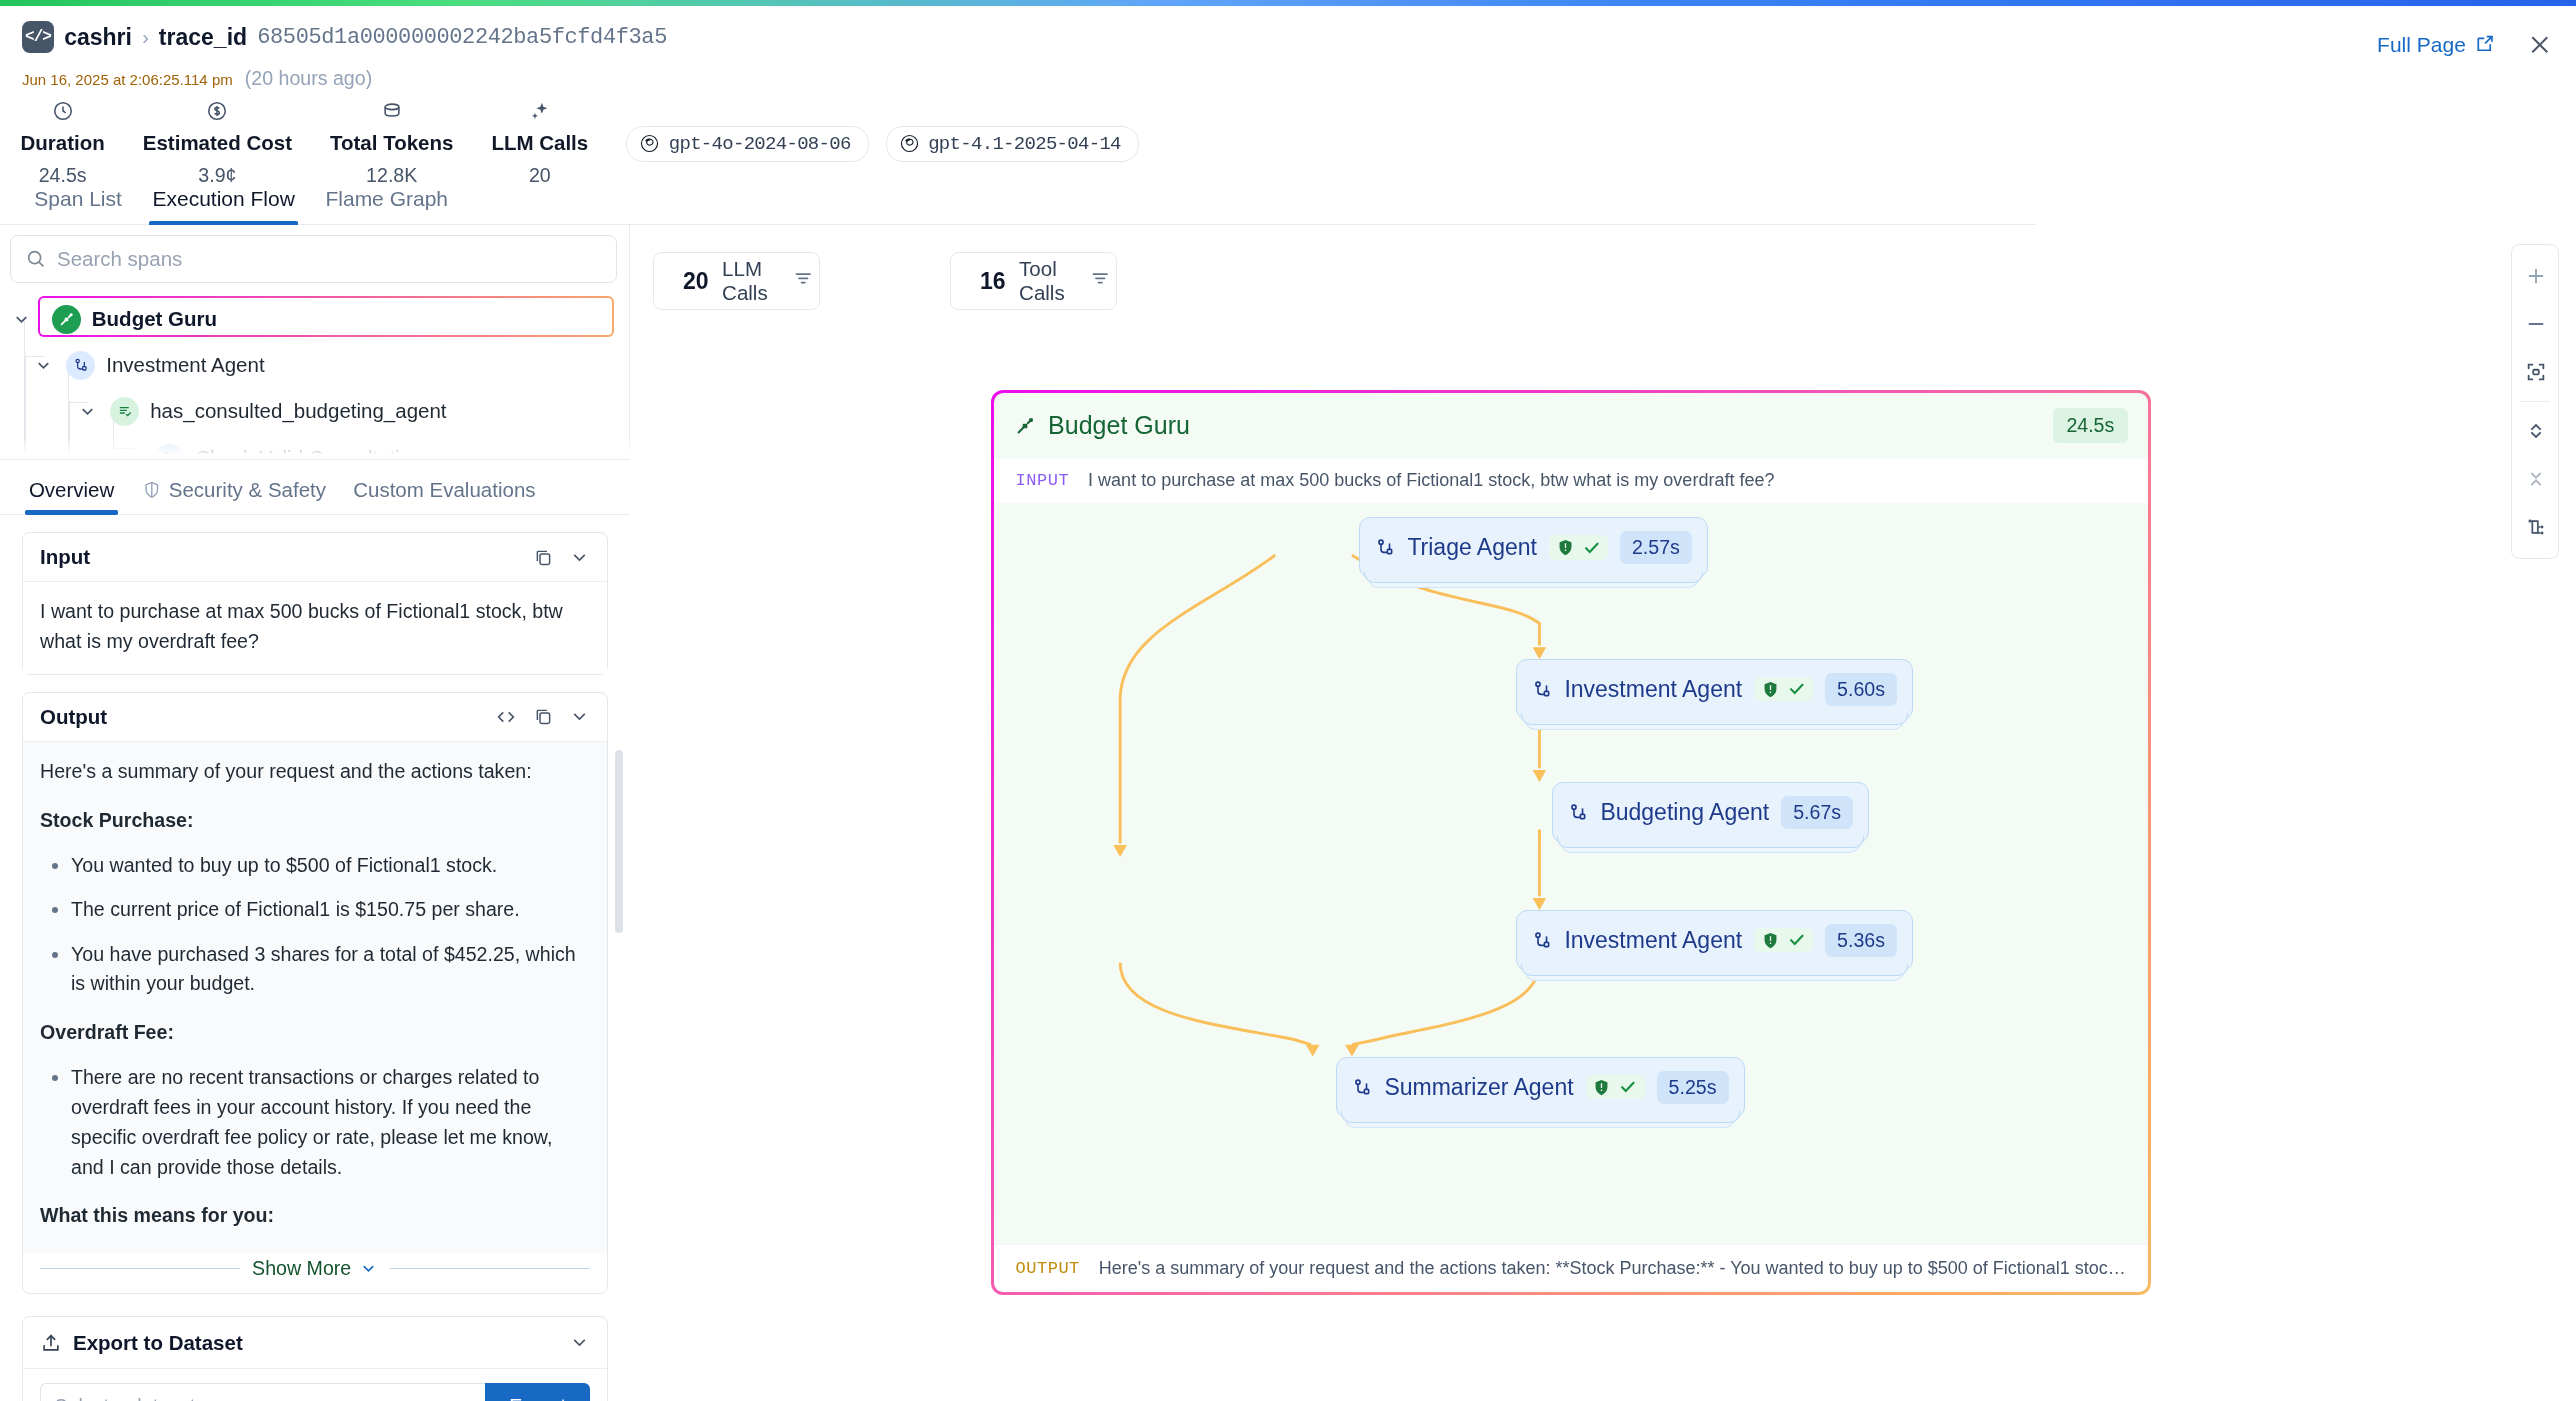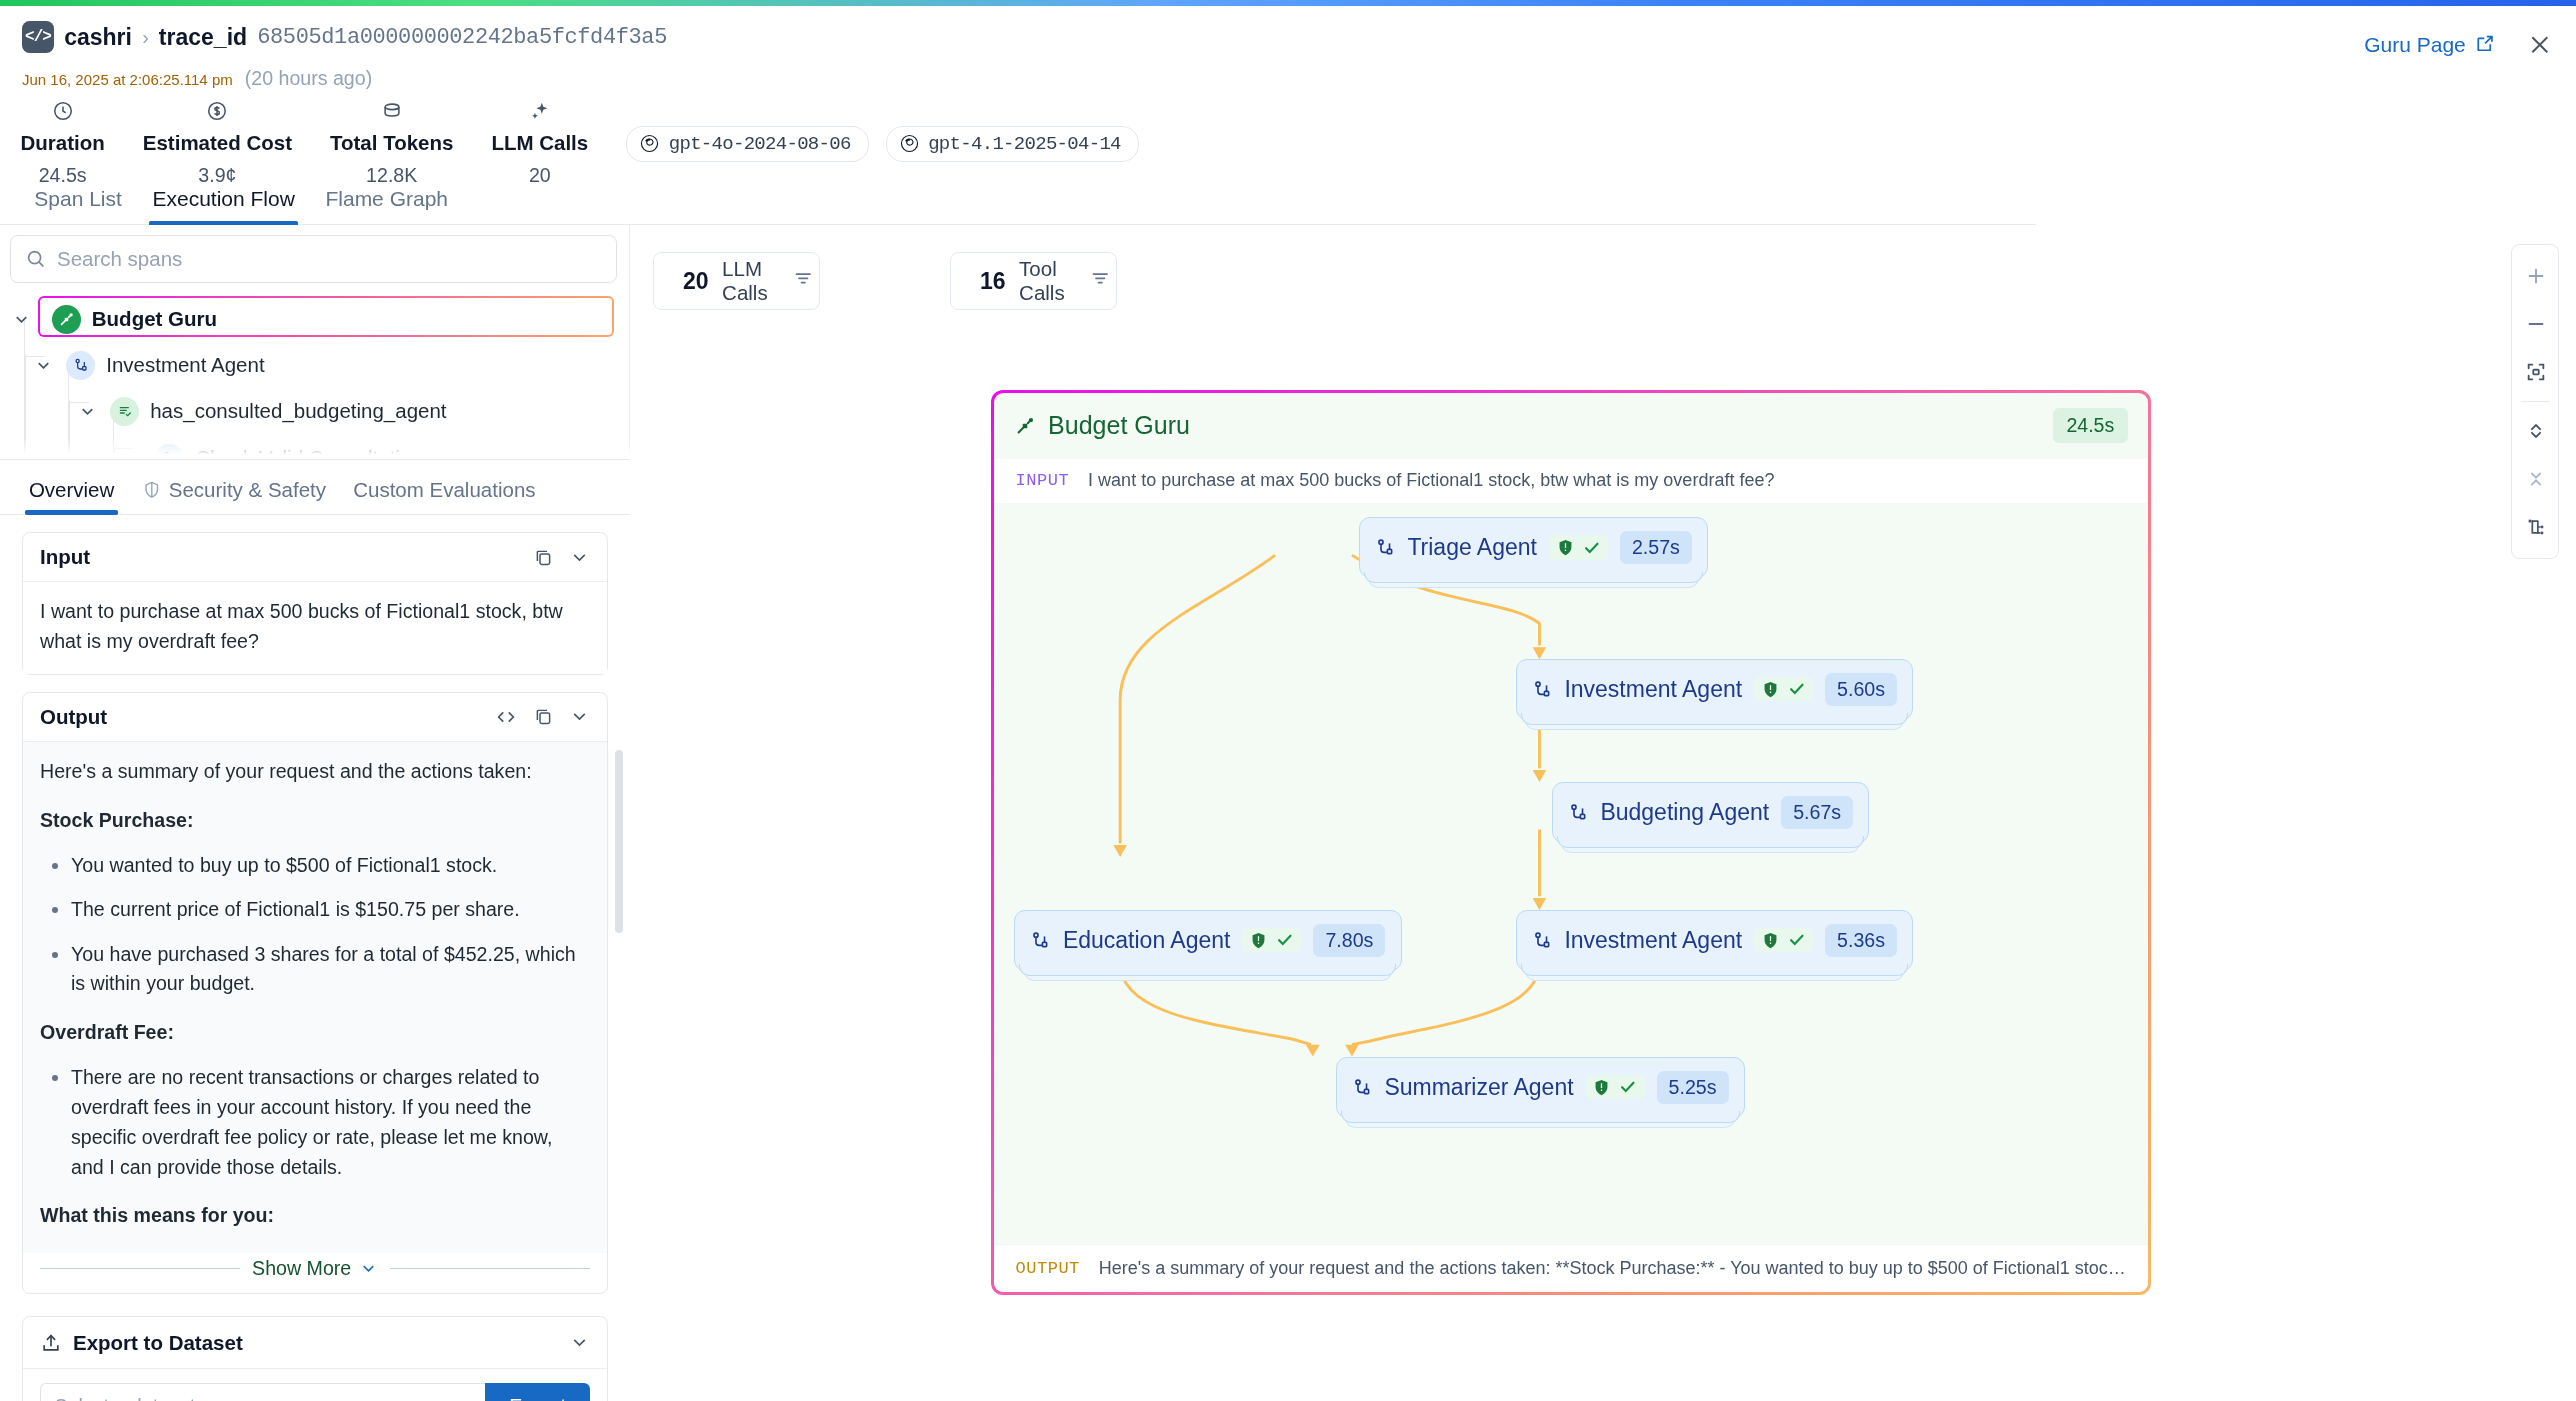--- a/index.html
+++ b/index.html
@@ -185,21 +185,21 @@
     <span class="bc-sep">›</span>
     <span class="bc-key">trace_id</span>
     <span class="bc-val">68505d1a000000002242ba5fcfd4f3a5</span>
   </div>
   <div id="timestamp-row">
     <span class="ts-main">Jun 16, 2025 at 2:06:25.114 pm</span>
     <span class="ts-rel">(20 hours ago)</span>
   </div>
   <div id="header-actions">
     <div id="full-page-link">
-      <span>Guru Page</span>
+      <span>Full Page</span>
       <svg width="20.5" height="20.5" viewBox="0 0 24 24" fill="none" stroke="#1769c4" stroke-width="2">
         <path d="M5 5h7M5 5v14h14v-7"></path>
           <path d="M13 11l8-8M15 3h6v6"></path>
       </svg>
     </div>
     <div id="close-btn">
       <svg width="25.6" height="25.6" viewBox="0 0 24 24" stroke="#4b5563" stroke-width="1.9">
         <path d="M5 5l14 14M19 5L5 19"></path>
       </svg>
     </div>
@@ -630,39 +630,20 @@
           <svg width="20.5" height="20.5" viewBox="0 0 24 24" fill="none" stroke="#1e3a8a" stroke-width="1.9">
             <circle cx="7" cy="6" r="2.4"></circle>
               <path d="M7 8.4v6c0 2 1.6 3.6 3.6 3.6H14"></path>
               <rect x="14.5" y="14.5" width="5" height="5" rx="1"></rect>
               <path d="M17 14.5V7.5"></path>
           </svg>
           <span class="gn-label">Budgeting Agent</span>
           <span class="gn-dur">5.67s</span>
         </div>
 
-        <div class="gnode" style="left: 20.5px; top: 406px;">
-          <svg width="20.5" height="20.5" viewBox="0 0 24 24" fill="none" stroke="#1e3a8a" stroke-width="1.9">
-            <circle cx="7" cy="6" r="2.4"></circle>
-              <path d="M7 8.4v6c0 2 1.6 3.6 3.6 3.6H14"></path>
-              <rect x="14.5" y="14.5" width="5" height="5" rx="1"></rect>
-              <path d="M17 14.5V7.5"></path>
-          </svg>
-          <span class="gn-label">Education Agent</span>
-          <span class="gn-badge">
-            <svg width="19" height="19" viewBox="0 0 24 24" fill="#1e7a3c">
-              <path d="M12 2.5l7.5 3v6c0 4.6-3.1 8.3-7.5 10.2C7.6 19.8 4.5 16.1 4.5 11.5v-6z"></path>
-              <path d="M11.2 6.6h1.6v6h-1.6zM11.2 14.6h1.6v1.7h-1.6z" fill="#fff"></path>
-            </svg>
-            <svg width="19.6" height="19.6" viewBox="0 0 24 24" fill="none" stroke="#17903f" stroke-width="2.6" stroke-linecap="round">
-                <path d="M5 12.5l4.5 4.5L19 7"></path>
-              </svg>
-          </span>
-          <span class="gn-dur">7.80s</span>
-        </div>
 
         <div class="gnode" style="left: 522px; top: 406px;">
           <svg width="20.5" height="20.5" viewBox="0 0 24 24" fill="none" stroke="#1e3a8a" stroke-width="1.9">
             <circle cx="7" cy="6" r="2.4"></circle>
               <path d="M7 8.4v6c0 2 1.6 3.6 3.6 3.6H14"></path>
               <rect x="14.5" y="14.5" width="5" height="5" rx="1"></rect>
               <path d="M17 14.5V7.5"></path>
           </svg>
           <span class="gn-label">Investment Agent</span>
           <span class="gn-badge">

